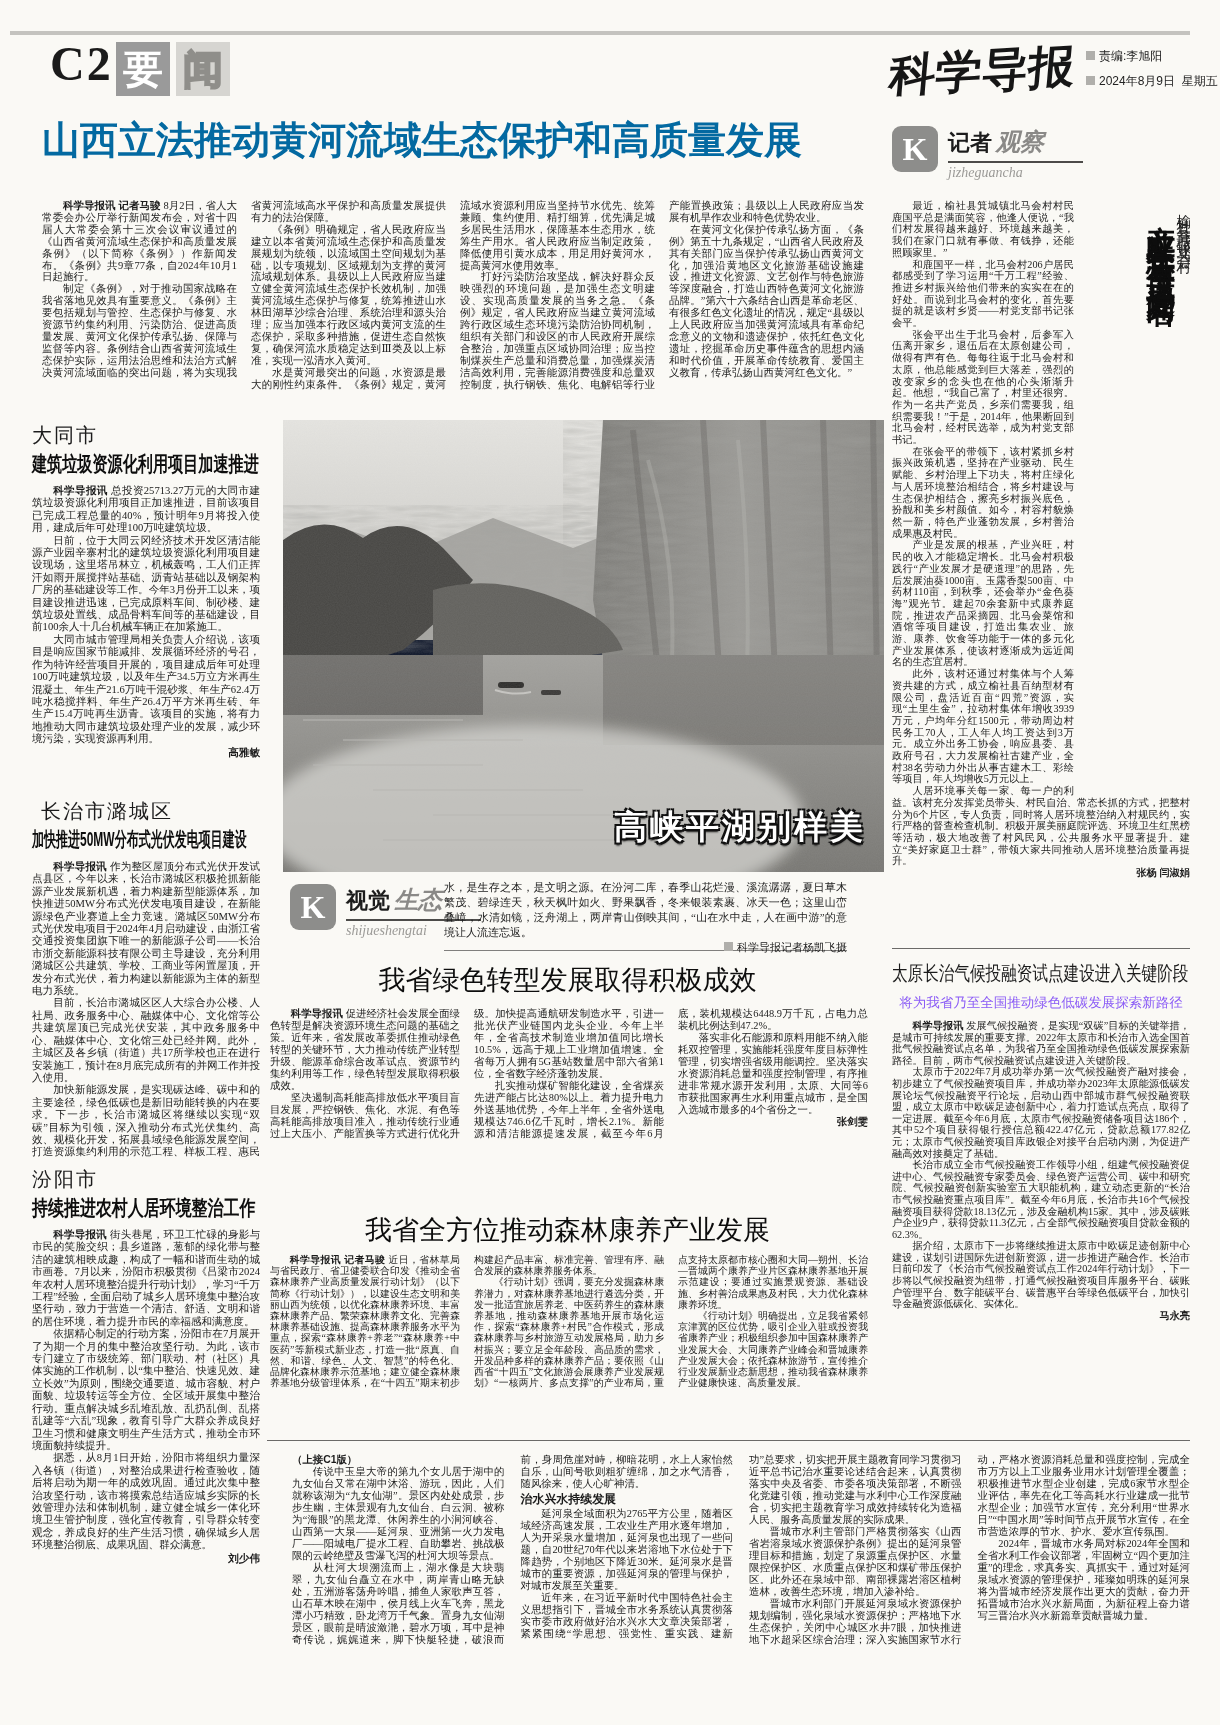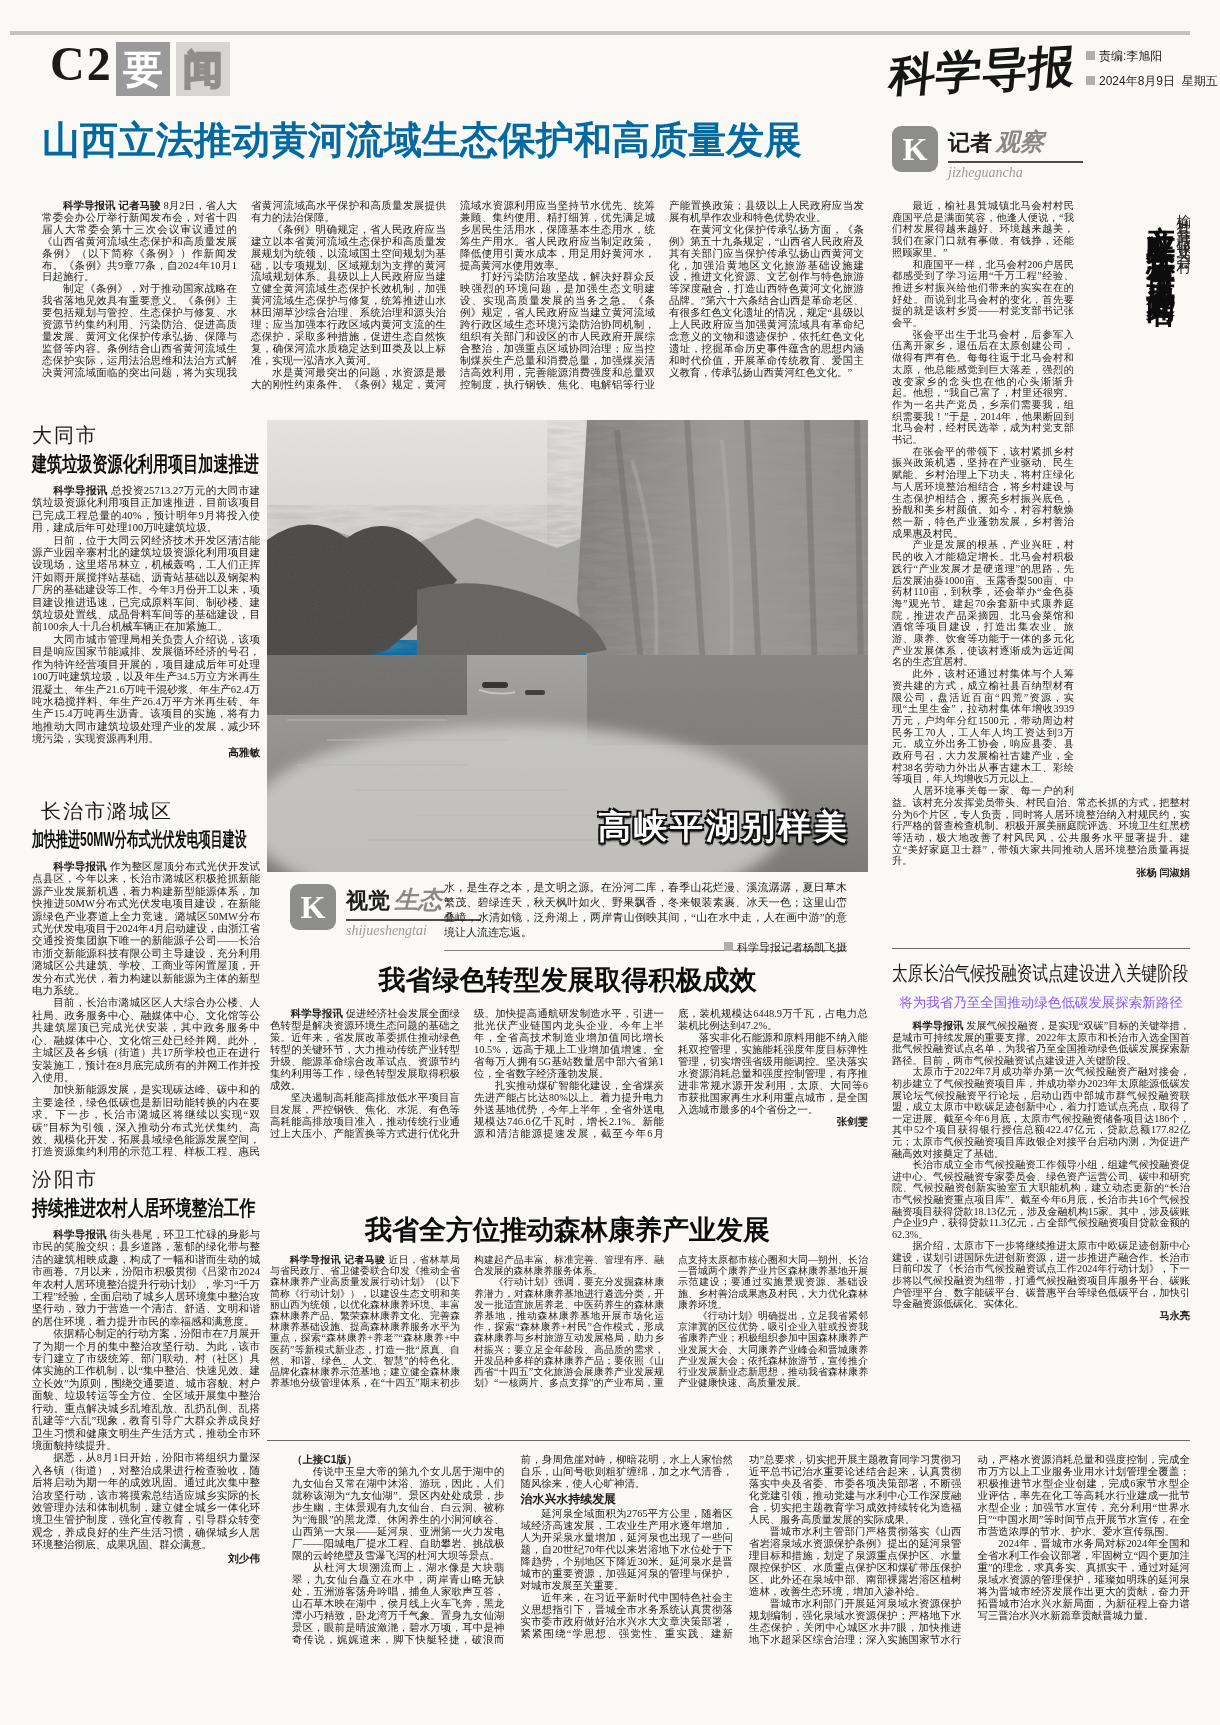--- a/index.html
+++ b/index.html
@@ -63,32 +63,32 @@
   .side-city{font-family:"Liberation Sans",sans-serif;font-size:20px;color:#1c1c1c;letter-spacing:2px;}
   .side-head{font-family:"Liberation Sans","DejaVu Sans",sans-serif;font-weight:900;font-size:21px;color:#0d0d0d;}
   .sq1{transform:scaleX(0.72);}
   .sq2{transform:scaleX(0.60);font-size:20px;}
   .sq3{transform:scaleX(0.76);}
   .side-body{width:228px;overflow:hidden;font-size:10.6px;line-height:12.4px;}
   .c1{left:32px;top:422px;} .h1x{left:32px;top:450px;} .b1{left:32px;top:484px;height:304px;}
   .c2{left:32px;top:798px;margin-left:9px;} .h2x{left:32px;top:826px;} .b2{left:32px;top:860px;height:298px;}
   .c3{left:32px;top:1166px;} .h3x{left:32px;top:1194px;} .b3{left:32px;top:1228px;height:466px;}
   
-  .photo{left:267px;top:420px;width:601px;height:452px;overflow:hidden;background:#0369a1;}
+  .photo{left:283px;top:420px;width:601px;height:452px;overflow:hidden;background:#0f172a;}
   .photo svg{display:block;}
   .photo-title{position:absolute;right:18px;bottom:22px;
     font-family:"Liberation Sans","DejaVu Sans",sans-serif;font-weight:900;font-size:33px;color:#ffffff;letter-spacing:3px;
     text-shadow:-2px -2px 0 #111,2px -2px 0 #111,-2px 2px 0 #111,2px 2px 0 #111,0 3px 2px #111;}
   
   .caption{left:444px;top:880px;width:403px;height:68px;font-size:11px;line-height:15px;
     text-align:justify;border-bottom:1px solid #807f7d;padding-bottom:2px;}
   .caption .credit{text-align:right;text-indent:0;font-size:11px;}
   
   .green-head,.forest-head{width:601px;text-align:center;margin:0;
-    font-family:"Liberation Sans","DejaVu Sans",sans-serif;font-weight:700;font-size:27px;color:#0d0d0d;}
+    font-family:"Liberation Sans","DejaVu Sans",sans-serif;font-weight:400;font-size:27px;color:#0d0d0d;}
   .green-head{left:267px;top:962px;}
   .green-body{left:270px;top:1008px;width:598px;height:194px;overflow:hidden;
     font-size:10.4px;line-height:12px;column-count:3;column-gap:14px;}
   .forest-head{left:267px;top:1212px;}
   .forest-body{left:270px;top:1254px;width:598px;height:182px;overflow:hidden;
     font-size:9.9px;line-height:11.2px;column-count:3;column-gap:14px;}
   .mid-rule{left:267px;top:1440px;width:923px;height:1px;background:#6b6a68;}
   
   .bottom-body{left:292px;top:1454px;width:898px;height:264px;overflow:hidden;
     font-size:10.4px;line-height:12px;column-count:4;column-gap:16px;}

